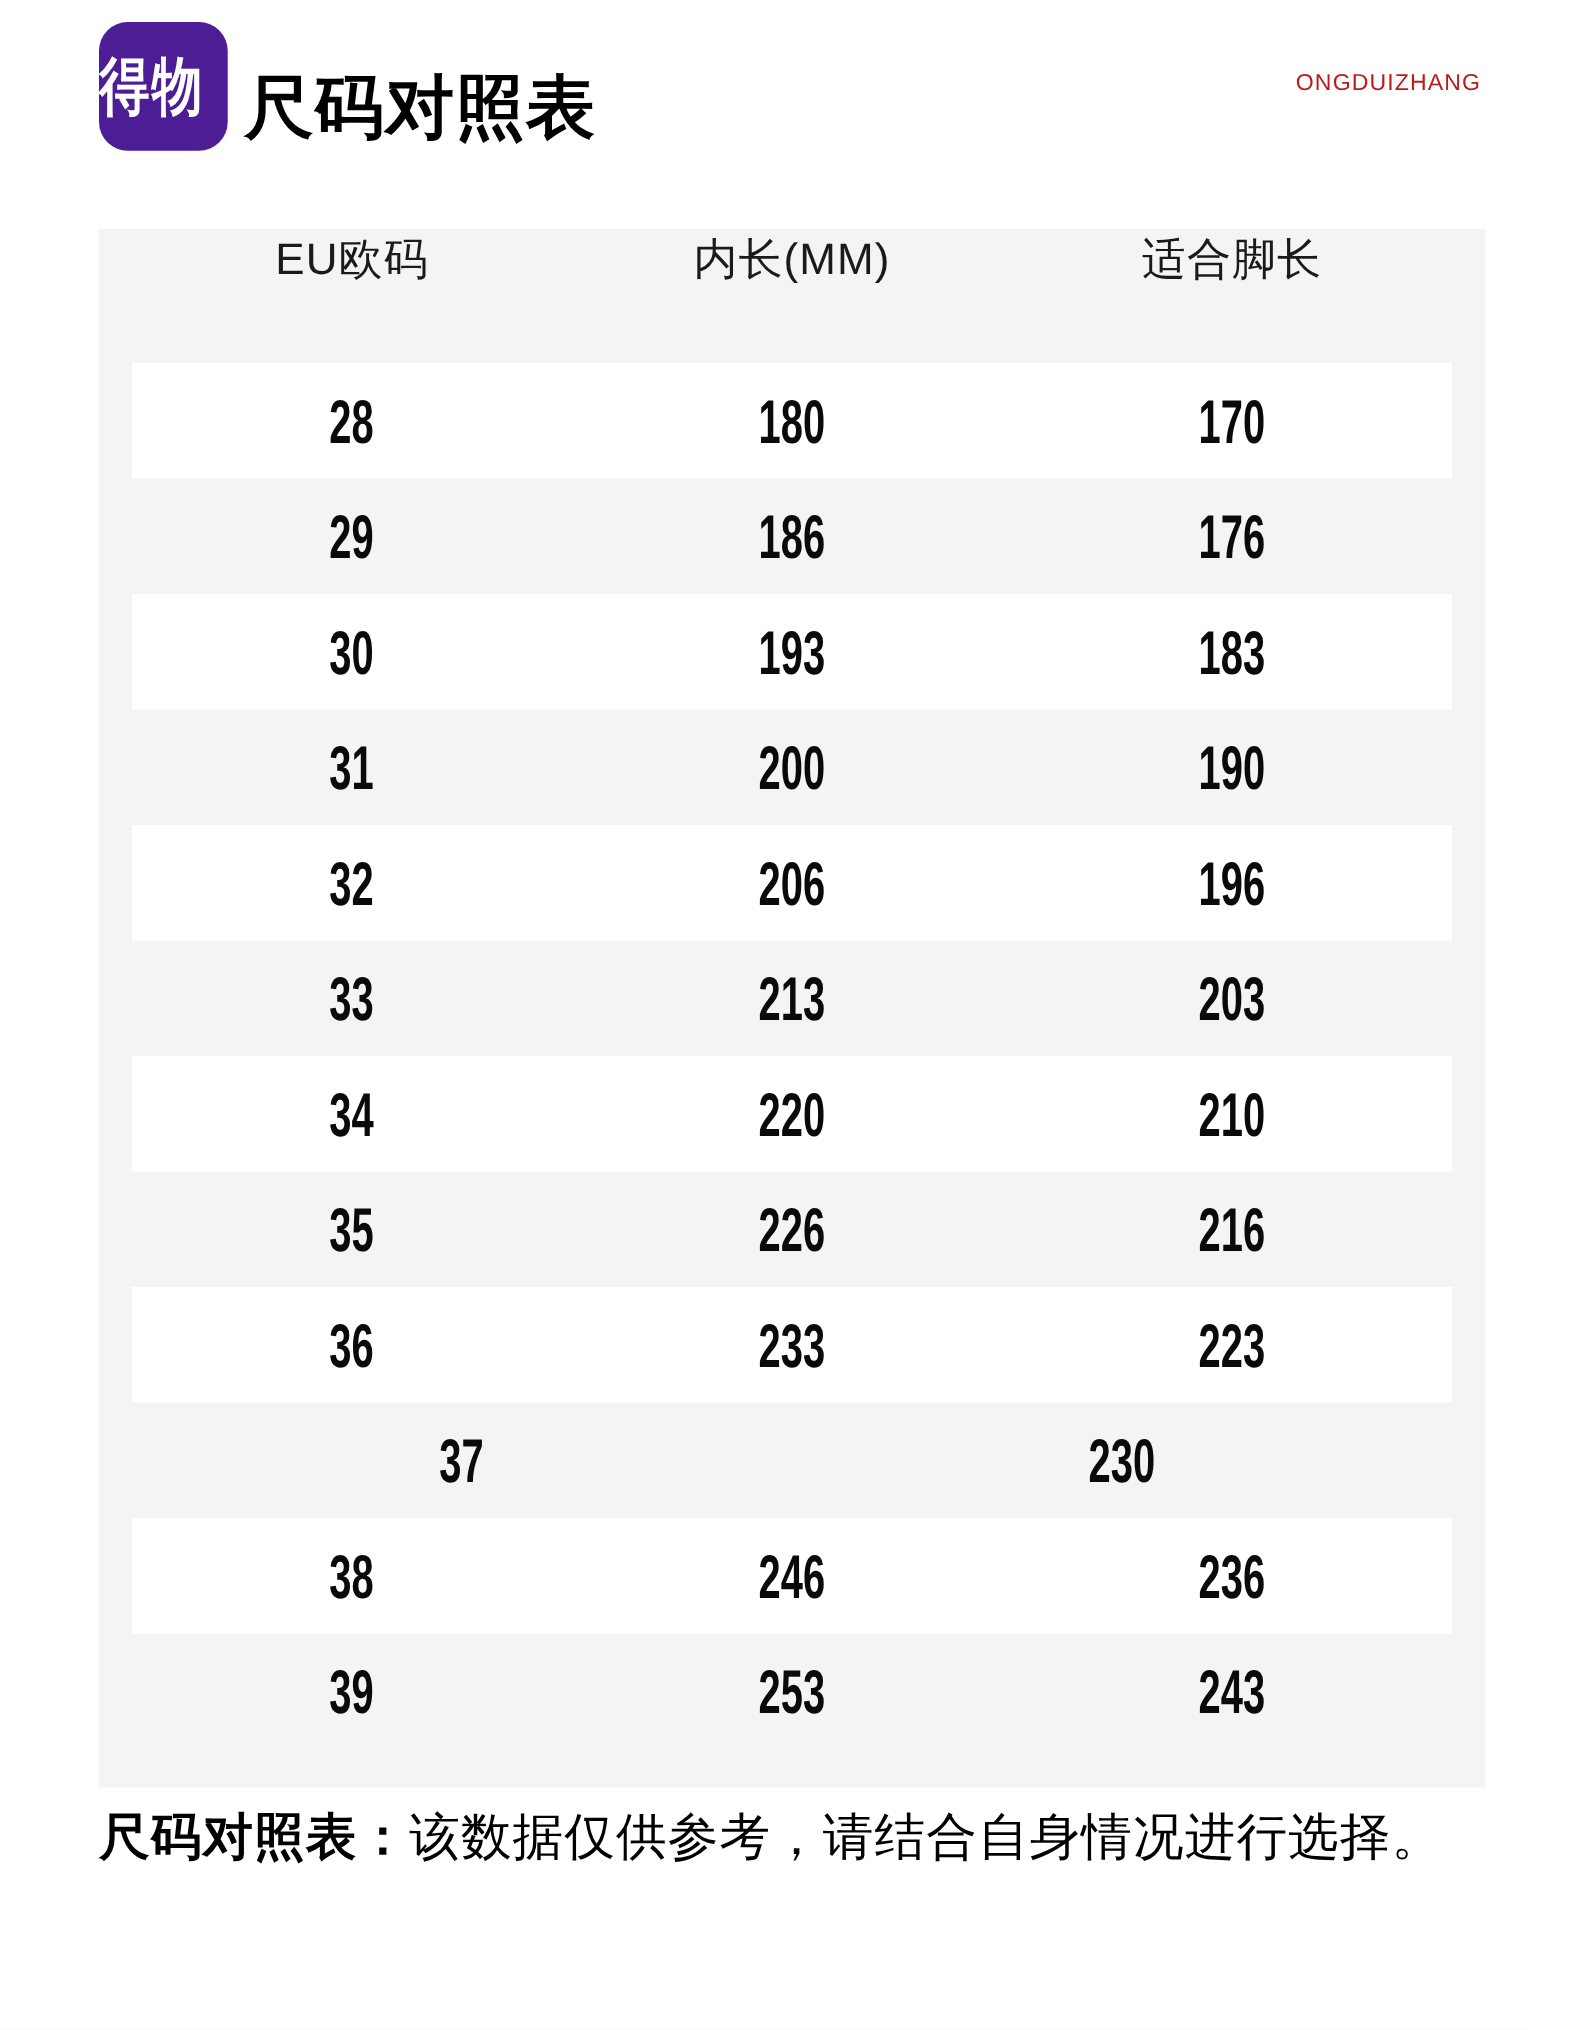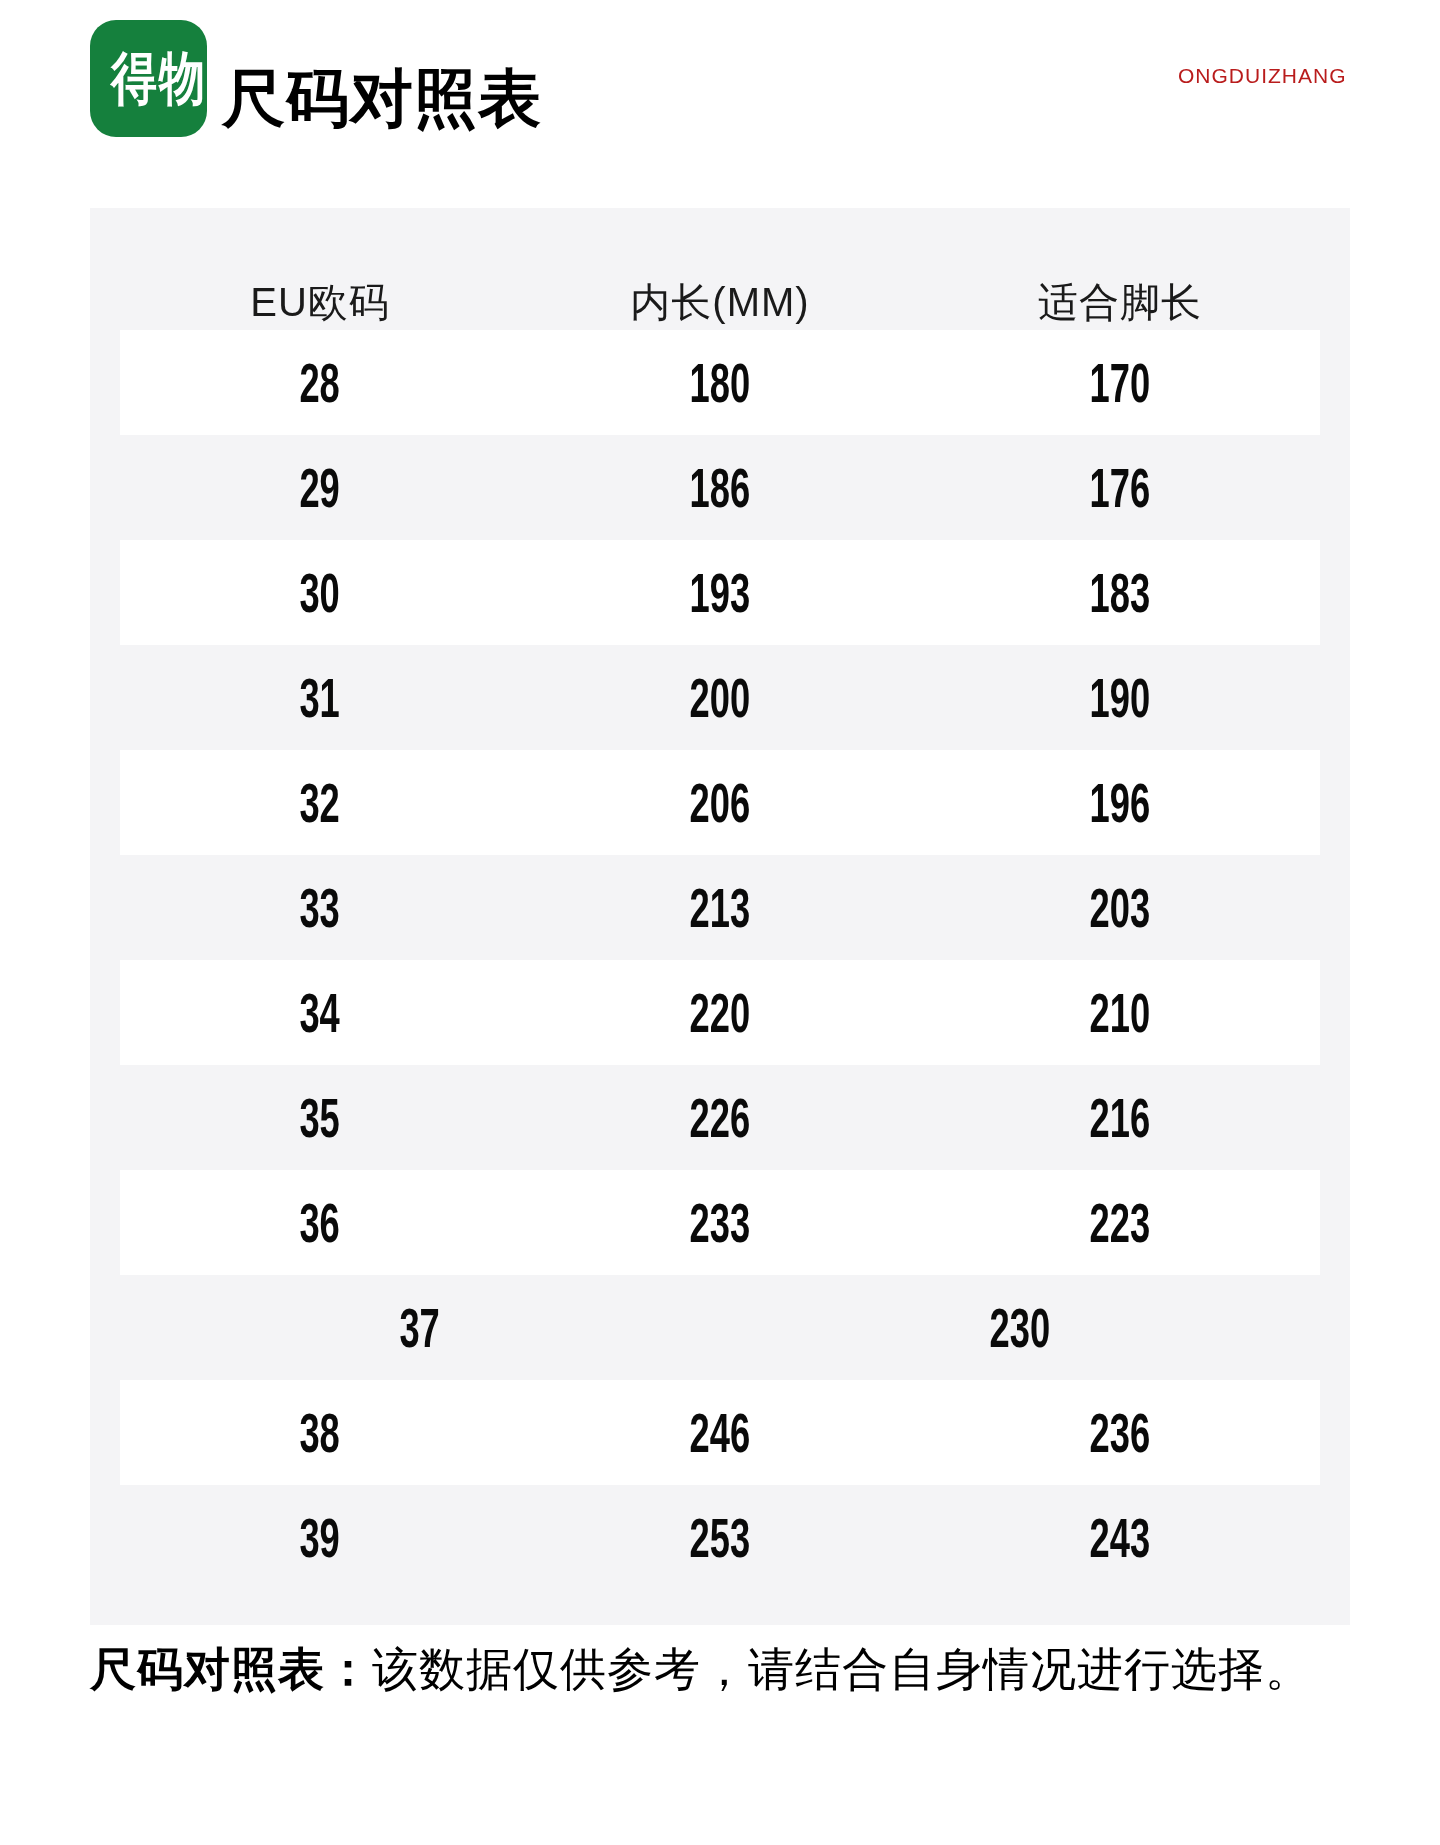--- a/index.html
+++ b/index.html
@@ -9,23 +9,23 @@
     font-family: "Liberation Sans", sans-serif;
     position: relative;
     overflow: hidden;
   }
   .page { position: absolute; inset: 0; }
 
   
   .logo {
     position: absolute; left: 90px; top: 20px;
     width: 117px; height: 117px;
-    background: #15803d;
+    background: #4c1d95;
     border-radius: 26px;
-    display: flex; align-items: center; justify-content: flex-end;
+    display: flex; align-items: center; justify-content: flex-start;
   }
   .logo-text {
     color: #ffffff;
     font-size: 46px;
     font-weight: 700;
     letter-spacing: 2px;
     transform: scaleY(1.25);
   }
   .page-title {
     position: absolute; left: 222px; top: 48px;
@@ -47,21 +47,21 @@
   
   .size-table {
     position: absolute; left: 90px; top: 208px;
     width: 1260px; height: 1417px;
     background: #f4f4f6;
     box-sizing: border-box;
     padding: 0 30px;
   }
   .thead {
     height: 122px;
-    display: flex; align-items: flex-end;
+    display: flex; align-items: flex-start;
   }
   .thead .hcell {
     flex: 1 1 0;
     text-align: center;
     font-size: 40px;
     font-weight: 300;
     color: #1a1a1a;
     letter-spacing: 1px;
   }
   .trow {

